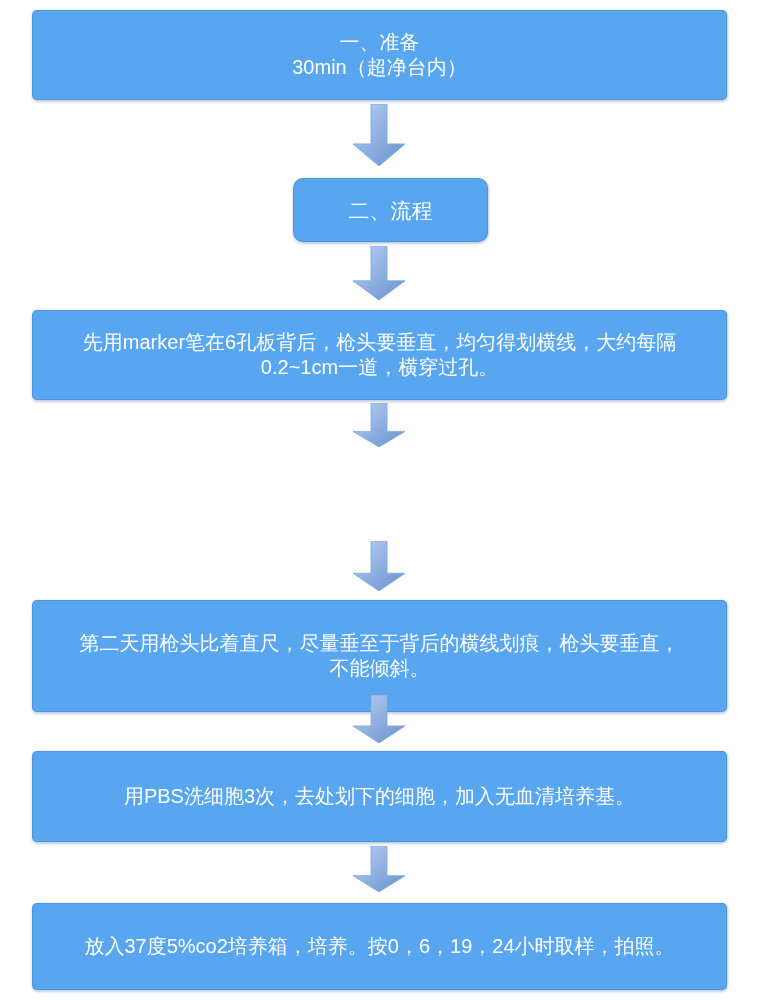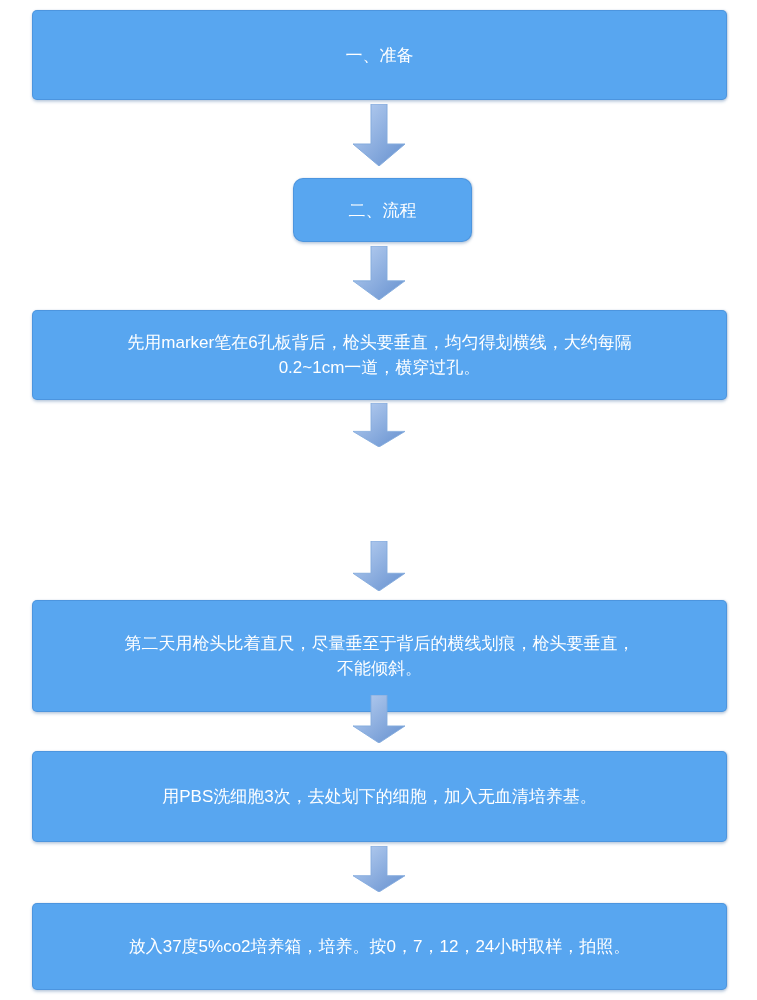--- a/index.html
+++ b/index.html
@@ -23,29 +23,29 @@
     background: #58a6f0;
     border: 1px solid rgba(74, 146, 220, 0.85);
     border-radius: 5px;
     box-shadow: 0 2px 3px rgba(125, 155, 190, 0.45), 1px 0 2px rgba(125, 155, 190, 0.35);
     color: #ffffff;
     display: flex;
     flex-direction: column;
     justify-content: center;
     align-items: center;
     text-align: center;
-    font-size: 17px;
+    font-size: 20px;
     line-height: 25px;
   }
   .node .line {
     white-space: nowrap;
   }
   .node-prepare   { top: 10px;  height: 90px; }
-  .node-process   { top: 178px; left: 293px; width: 179px; height: 64px;
-                    border-radius: 10px; font-size: 17px; }
+  .node-process   { top: 178px; left: 293px; width: 195px; height: 64px;
+                    border-radius: 10px; font-size: 21px; }
   .node-draw      { top: 310px; height: 90px; }
   .node-seed      { top: 452px; height: 84px; }
   .node-scratch   { top: 600px; height: 112px; }
   .node-wash      { top: 751px; height: 91px; }
   .node-incubate  { top: 903px; height: 87px; }
 
   .arrow {
     position: absolute;
     left: 352px;
     width: 54px;
@@ -59,20 +59,21 @@
   .arrow-5 { top: 695px; height: 48px; }
   .arrow-6 { top: 846px; height: 46px; }
 </style>
 </head>
 <body>
 
 <div class="canvas">
 
   <div class="node node-prepare">
     <div class="line">一、准备</div>
+    <div class="line">30min（超净台内）</div>
   </div>
 
   <div class="arrow arrow-1">
     <svg viewBox="0 0 54 62" preserveAspectRatio="none" aria-hidden="true">
       <defs>
         <linearGradient id="arrowGrad" x1="0" y1="0" x2="1" y2="1">
           <stop offset="0" stop-color="#bad1f2"></stop>
           <stop offset="1" stop-color="#6590cf"></stop>
         </linearGradient>
       </defs>
@@ -123,16 +124,16 @@
     <div class="line">用PBS洗细胞3次，去处划下的细胞，加入无血清培养基。</div>
   </div>
 
   <div class="arrow arrow-6">
     <svg viewBox="0 0 54 62" preserveAspectRatio="none" aria-hidden="true">
       <polygon points="19,0 35,0 35,40 53,40 27,62 1,40 19,40" fill="url(#arrowGrad)" stroke="#84abdd" stroke-width="1"></polygon>
     </svg>
   </div>
 
   <div class="node node-incubate">
-    <div class="line">放入37度5%co2培养箱，培养。按0，7，12，24小时取样，拍照。</div>
+    <div class="line">放入37度5%co2培养箱，培养。按0，6，19，24小时取样，拍照。</div>
   </div>
 
 </div>
 
 </body></html>

